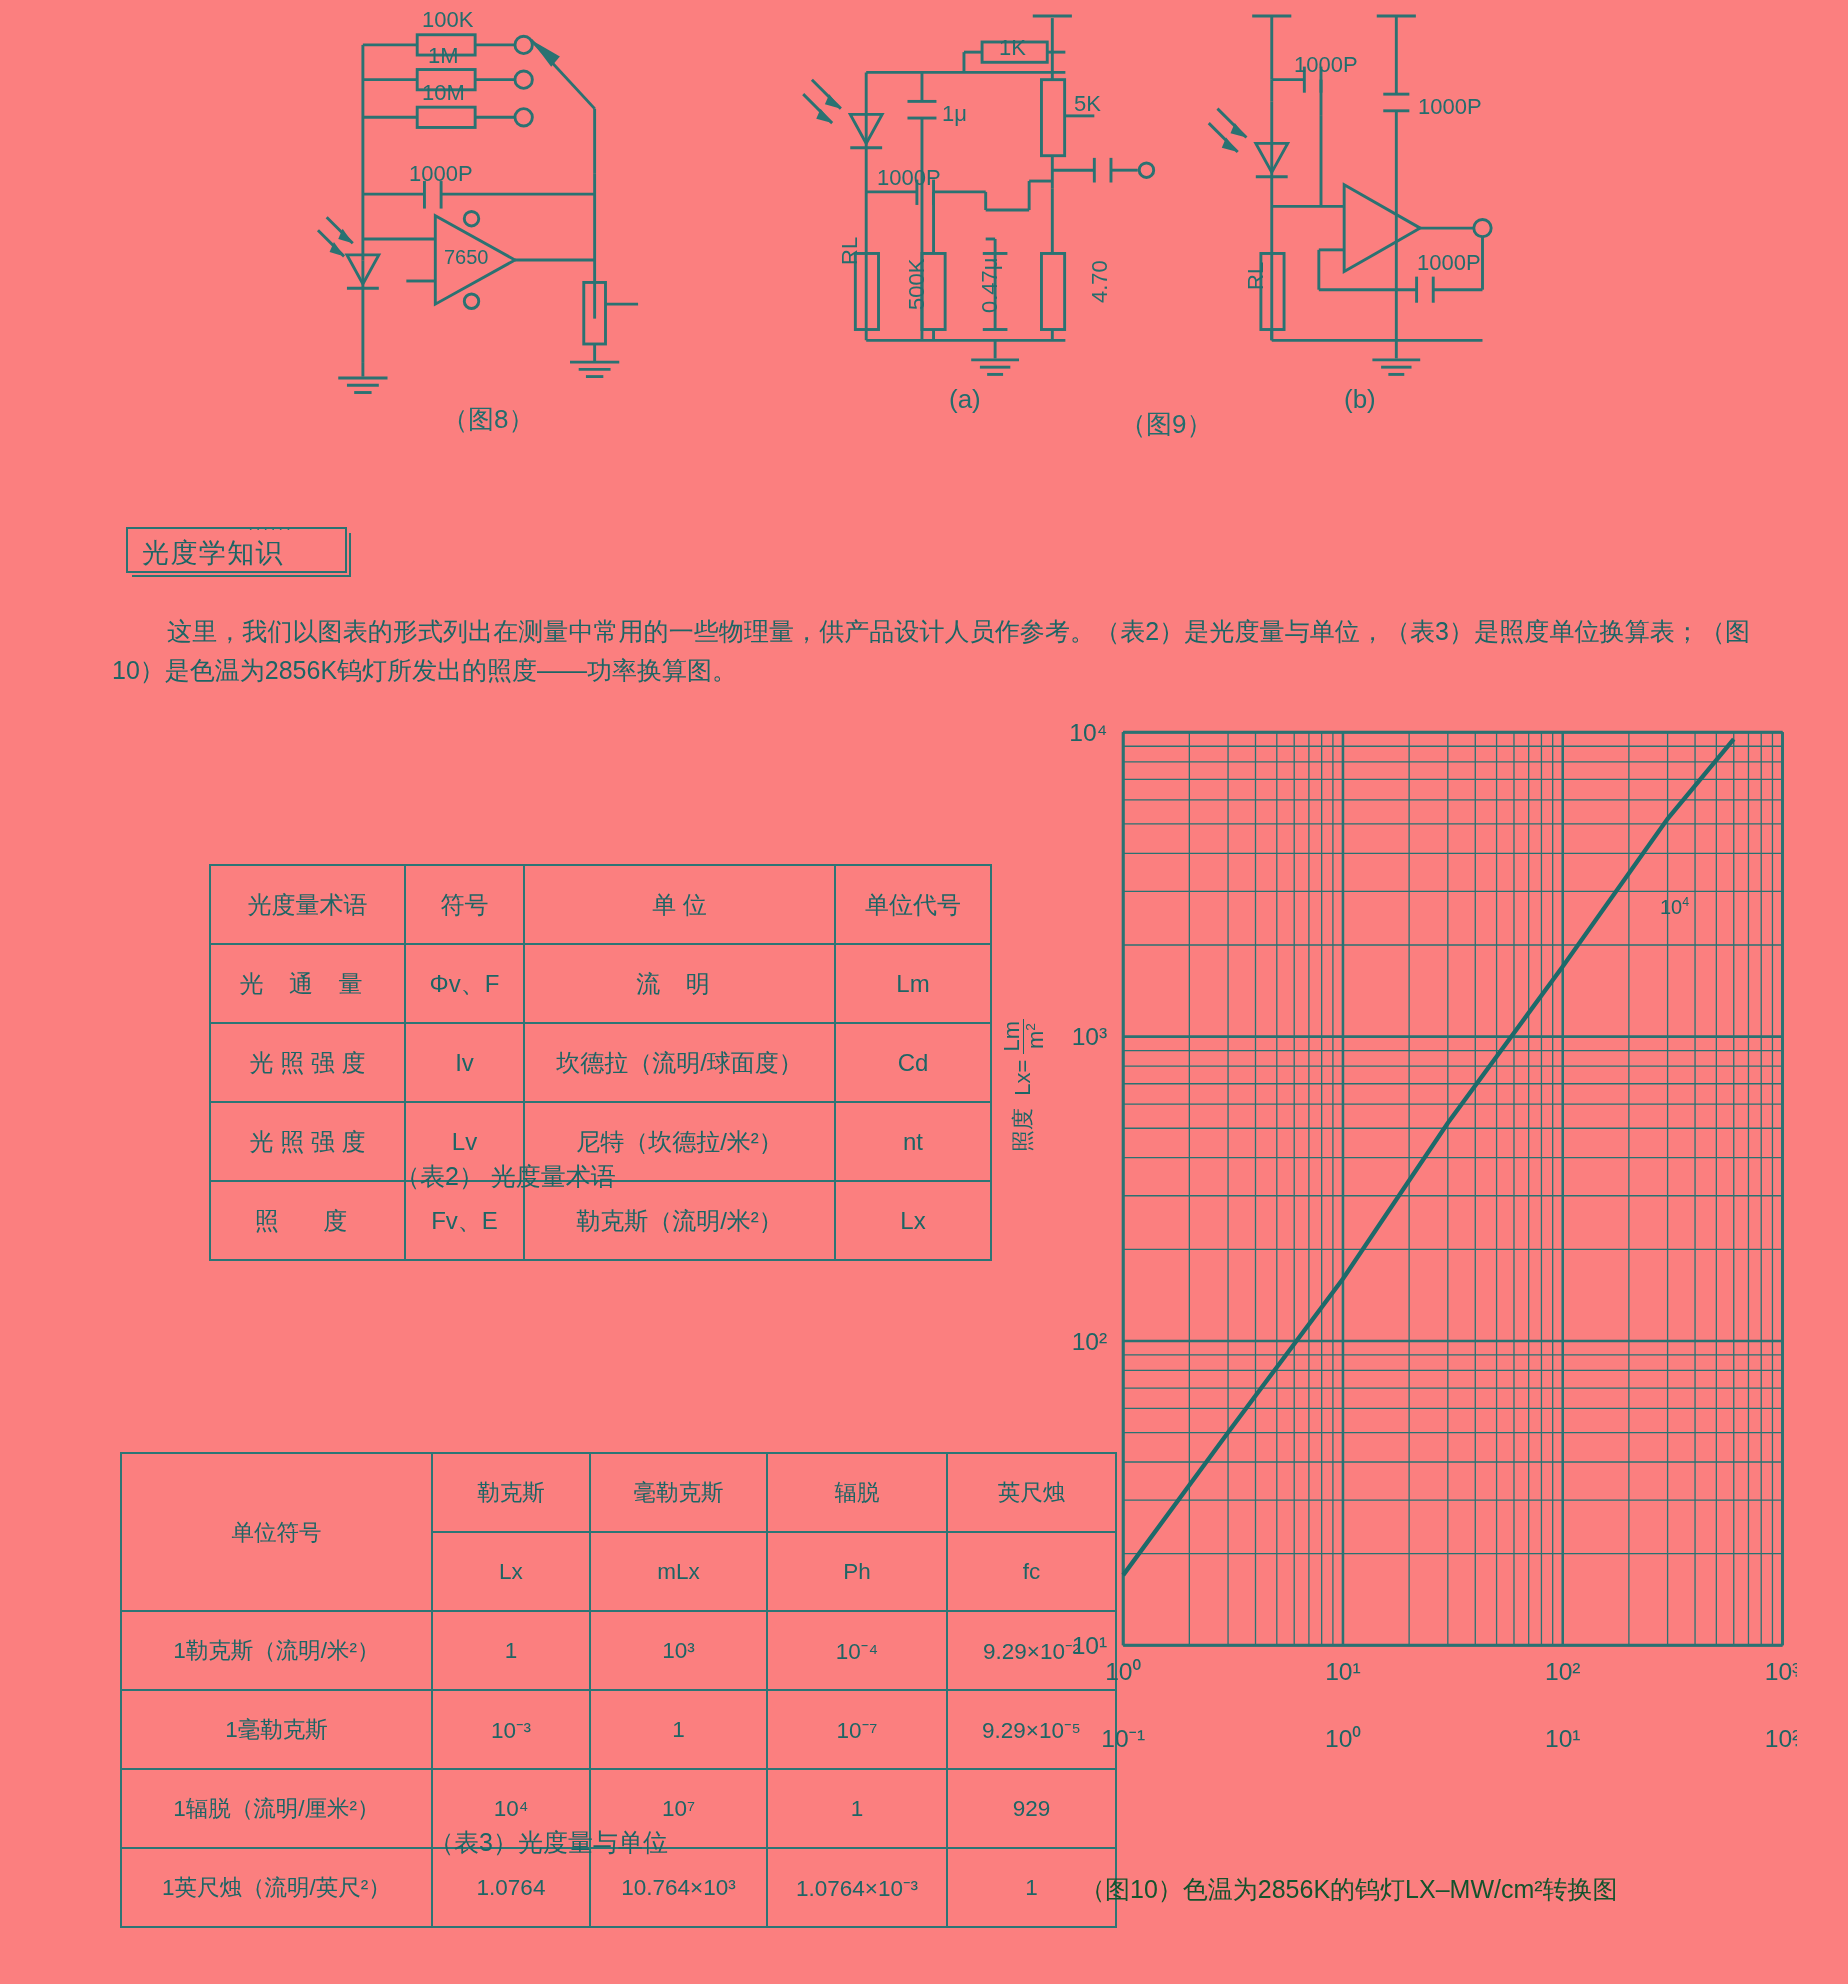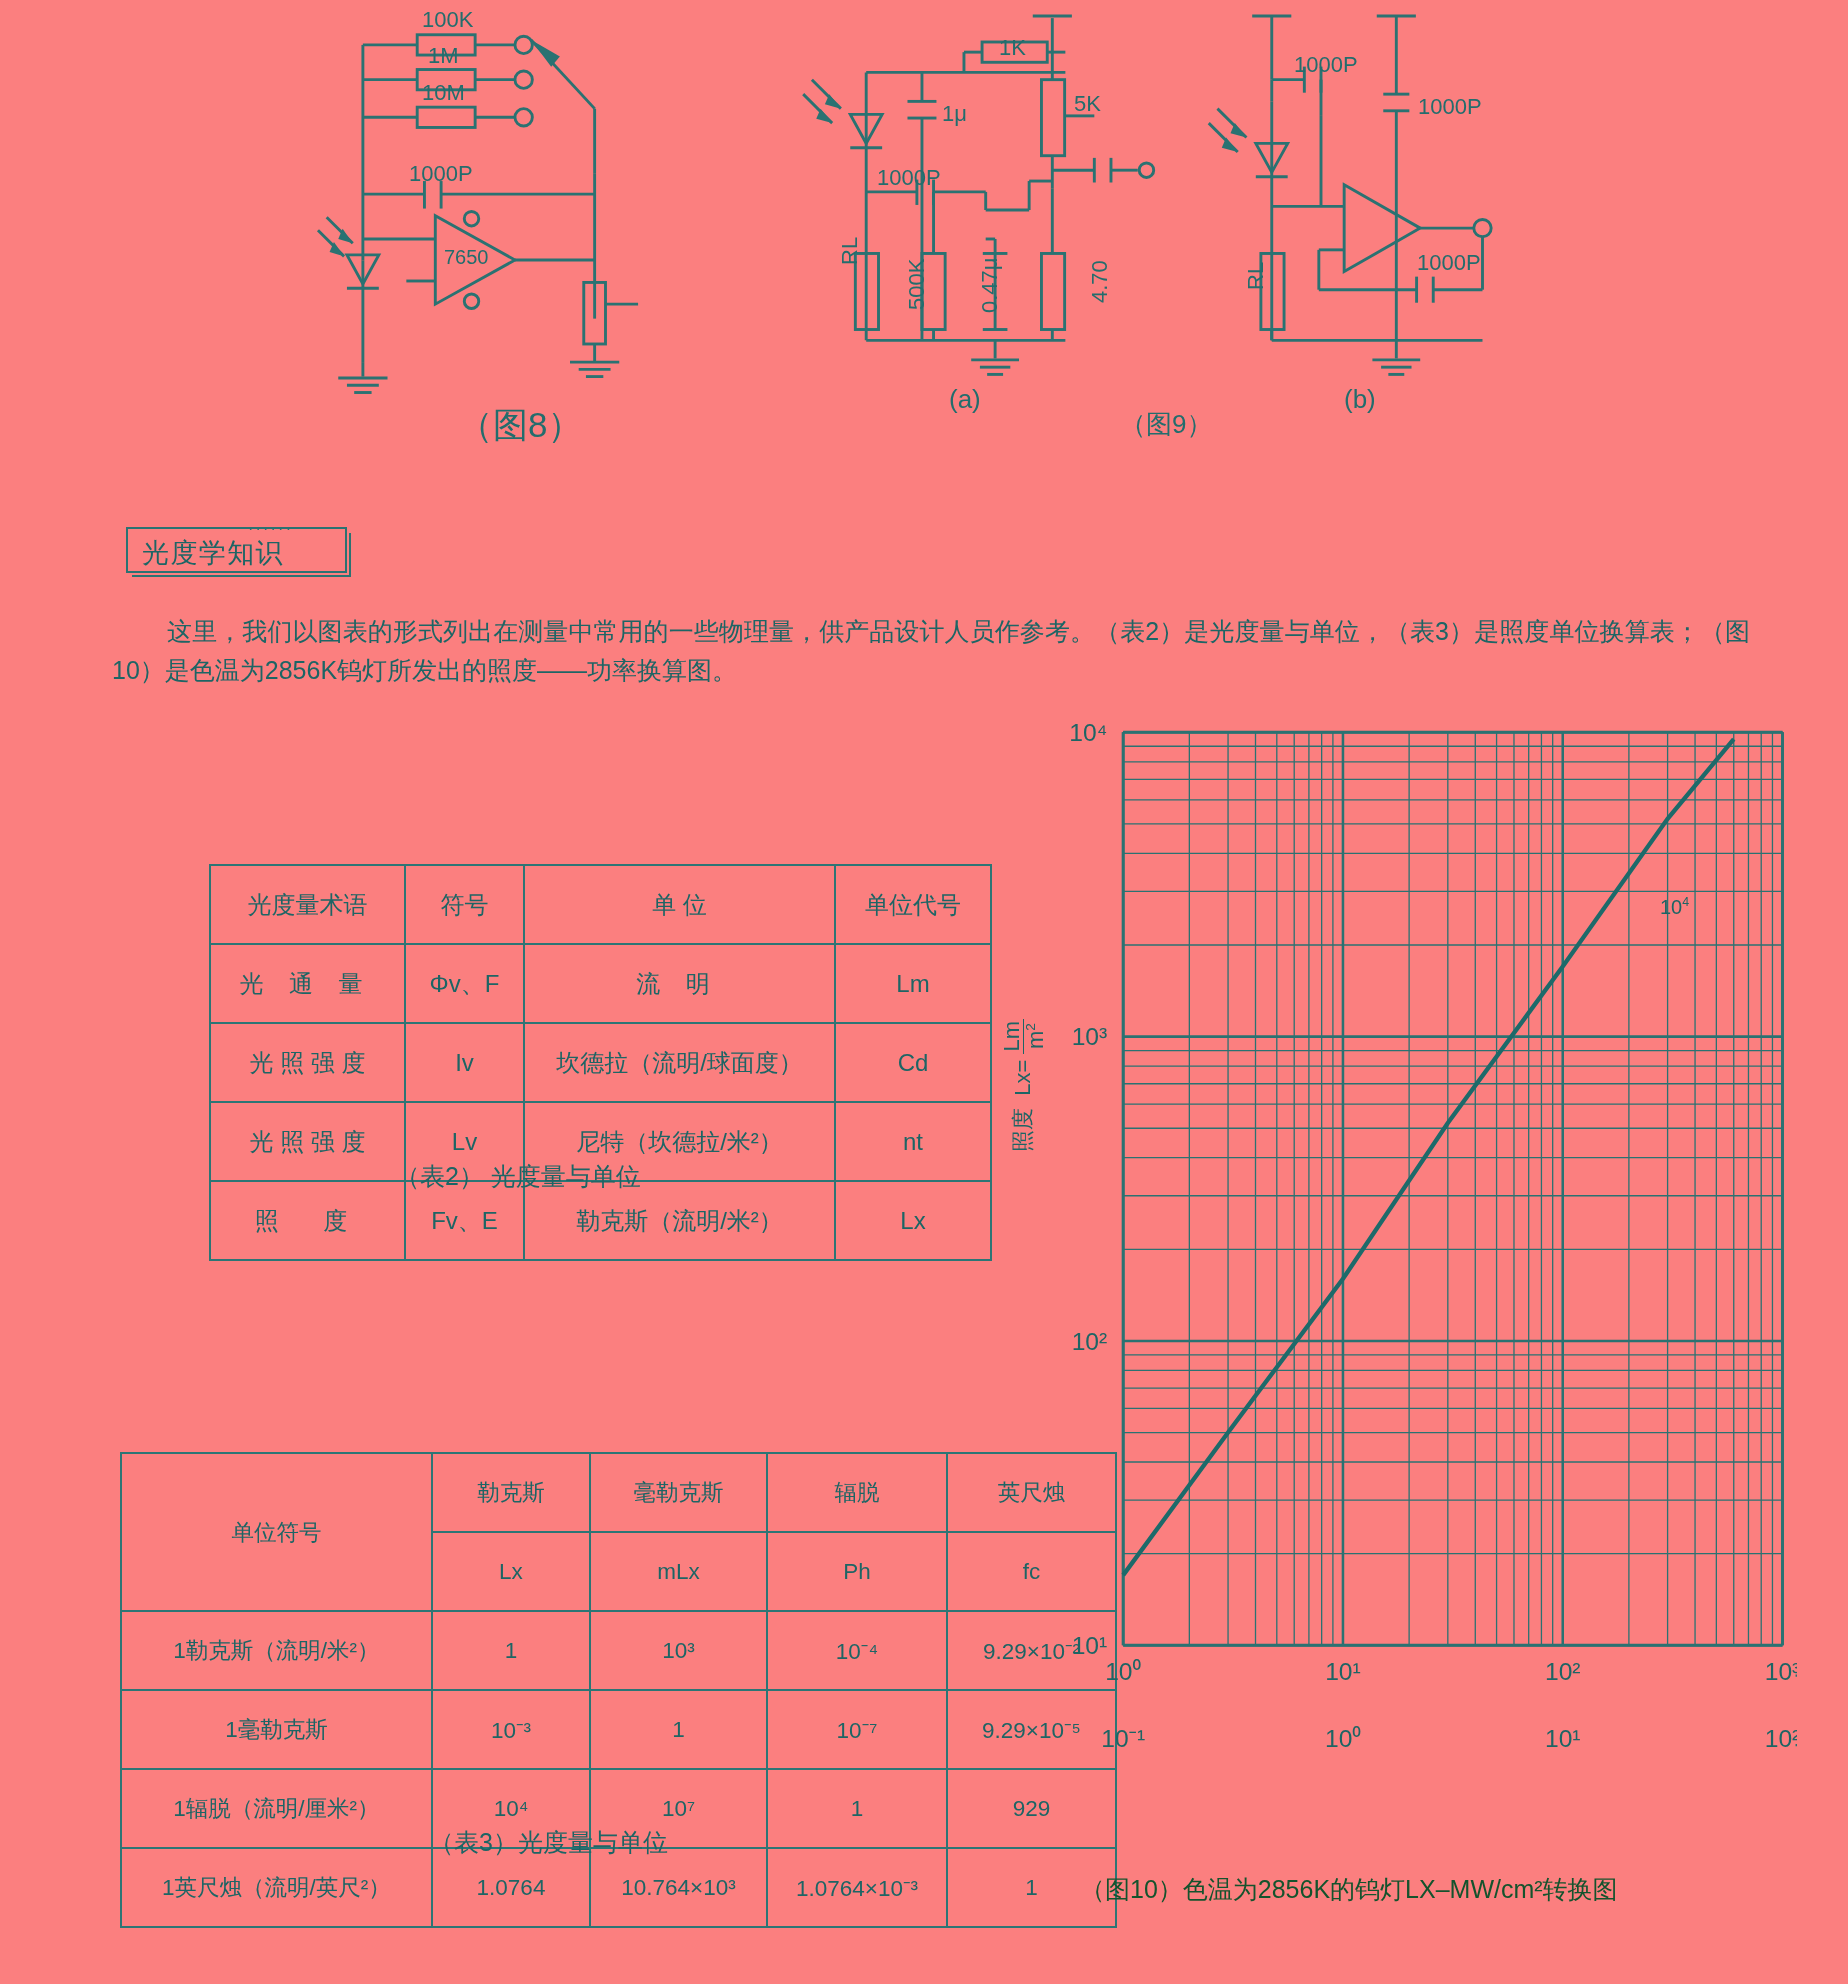--- a/index.html
+++ b/index.html
@@ -345,21 +345,21 @@
       <line x1="1916" y1="517" x2="1938" y2="517"></line>
     </g>
   </svg>
 
   
   <span class="cap-label" style="left:422px;top:7.2px;">100K</span>
   <span class="cap-label" style="left:428px;top:43px;">1M</span>
   <span class="cap-label" style="left:422px;top:80px;">10M</span>
   <span class="cap-label" style="left:409px;top:161px;">1000P</span>
   <span class="cap-label" style="left:444px;top:246px;font-size:20px;">7650</span>
-  <span class="cap-label" style="left:458px;top:402px;font-size:35px;">（图8）</span>
+  <span class="cap-label" style="left:442px;top:402px;font-size:26px;">（图8）</span>
 
   
   <span class="cap-label" style="left:999px;top:35px;">1K</span>
   <span class="cap-label" style="left:1074px;top:91px;">5K</span>
   <span class="cap-label" style="left:942px;top:101px;">1μ</span>
   <span class="cap-label" style="left:877px;top:165px;">1000P</span>
   <span class="cap-label" style="left:837px;top:265px;transform:rotate(-90deg);transform-origin:left top;">RL</span>
   <span class="cap-label" style="left:904px;top:310px;transform:rotate(-90deg);transform-origin:left top;">500K</span>
   <span class="cap-label" style="left:977px;top:313px;transform:rotate(-90deg);transform-origin:left top;">0.47μ</span>
   <span class="cap-label" style="left:1087px;top:303px;transform:rotate(-90deg);transform-origin:left top;">4.70</span>
@@ -412,21 +412,21 @@
       </tr>
       <tr>
         <td class="c1 sp3">照 度</td>
         <td class="c2">Fv、E</td>
         <td class="c3">勒克斯（流明/米²）</td>
         <td class="c4">Lx</td>
       </tr>
     </tbody>
   </table>
 </div>
-<div class="cap-center" id="table2-cap">（表2） 光度量与单位</div>
+<div class="cap-center" id="table2-cap">（表2） 光度量术语</div>
 
 <div id="table3-wrap">
   <table class="t" id="table3">
     <tbody>
       <tr>
         <td class="u1" rowspan="2">单位符号</td>
         <td class="u2">勒克斯</td>
         <td class="u3">毫勒克斯</td>
         <td class="u4">辐脱</td>
         <td class="u5">英尺烛</td>

